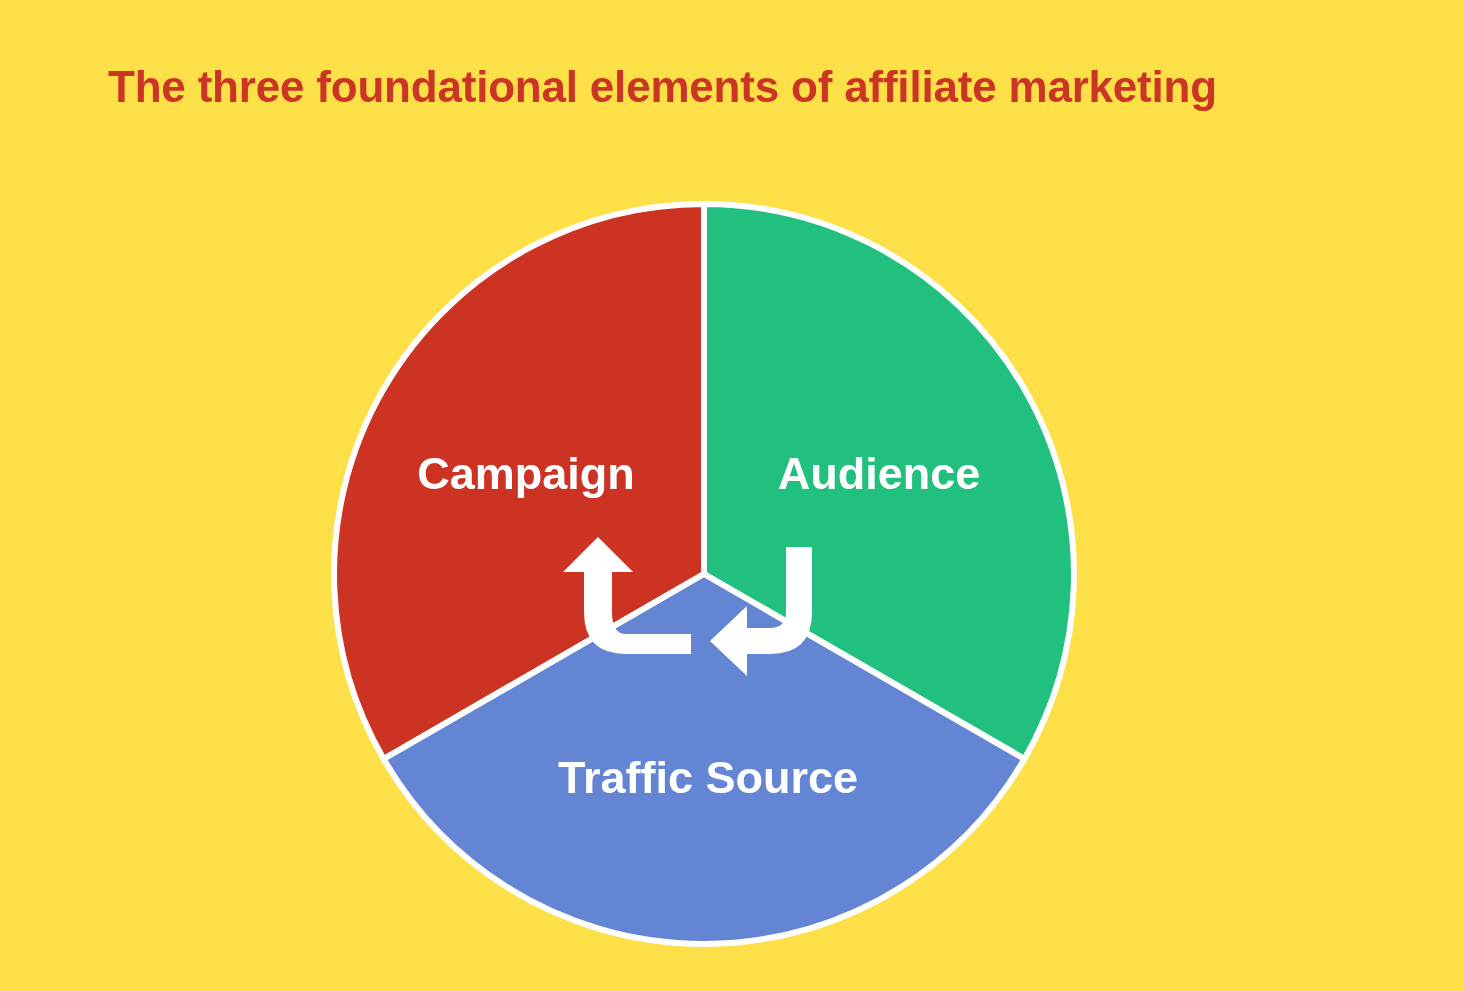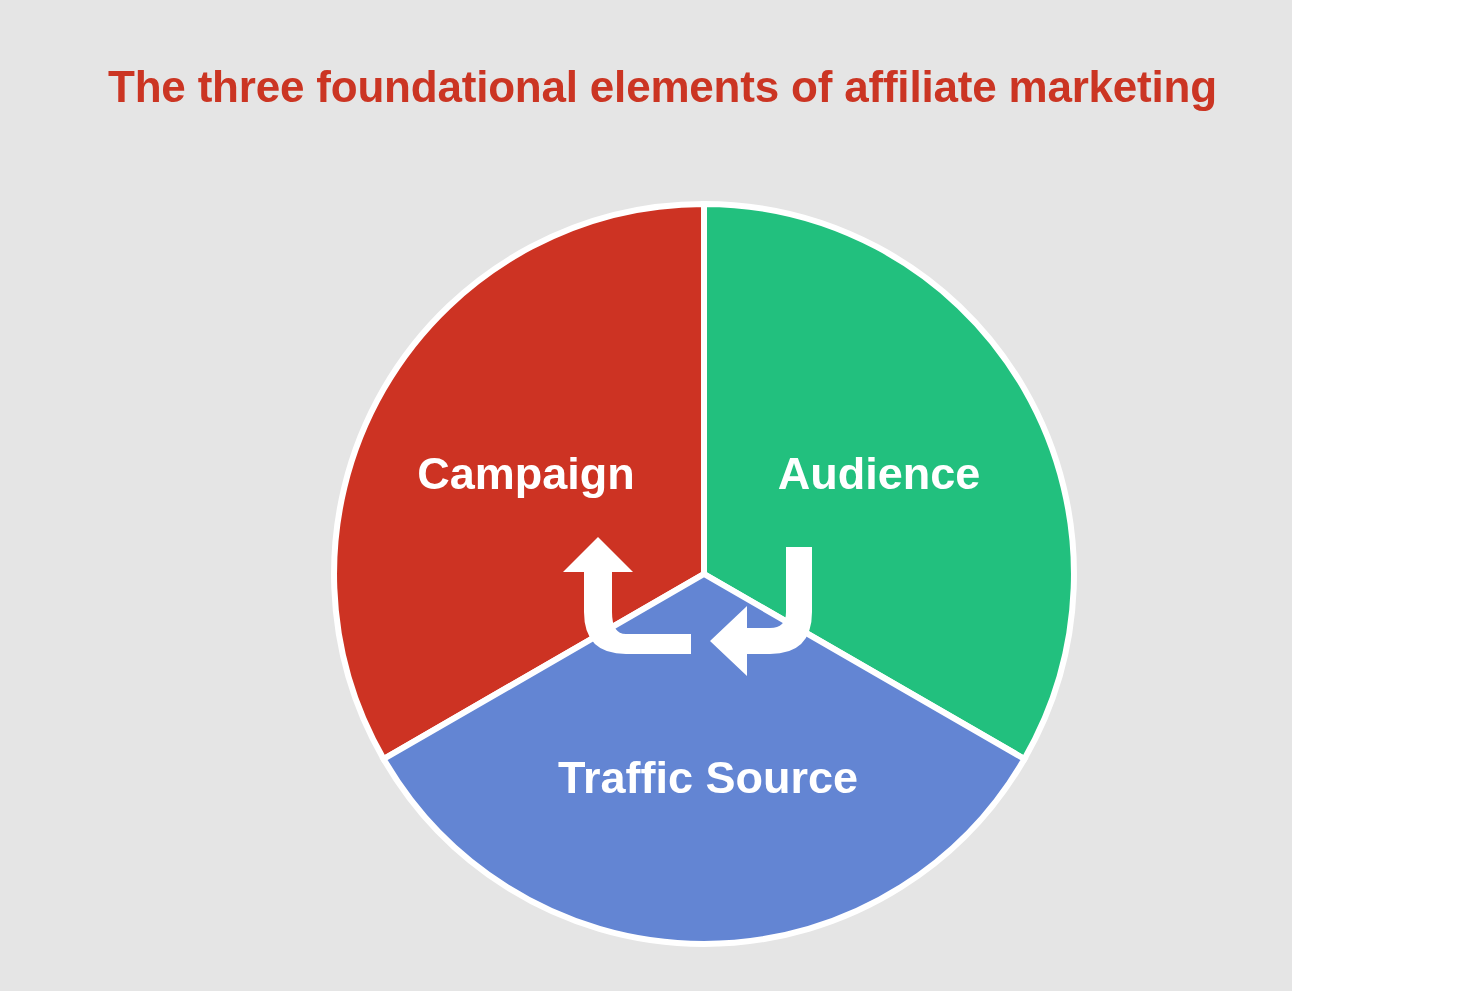--- a/index.html
+++ b/index.html
@@ -9,23 +9,23 @@
   }
   body {
     width: 1464px;
     height: 991px;
     font-family: "Liberation Sans", sans-serif;
     overflow: hidden;
     position: relative;
   }
   #stage {
     position: relative;
-    width: 1292px;
+    width: 1464px;
     height: 991px;
-    background: #e5e5e5;
+    background: #fde047;
   }
   #chart-title {
     position: absolute;
     left: 108px;
     top: 62px;
     font-size: 44px;
     font-weight: bold;
     color: #CB3523;
     letter-spacing: -0.2px;
     white-space: nowrap;

